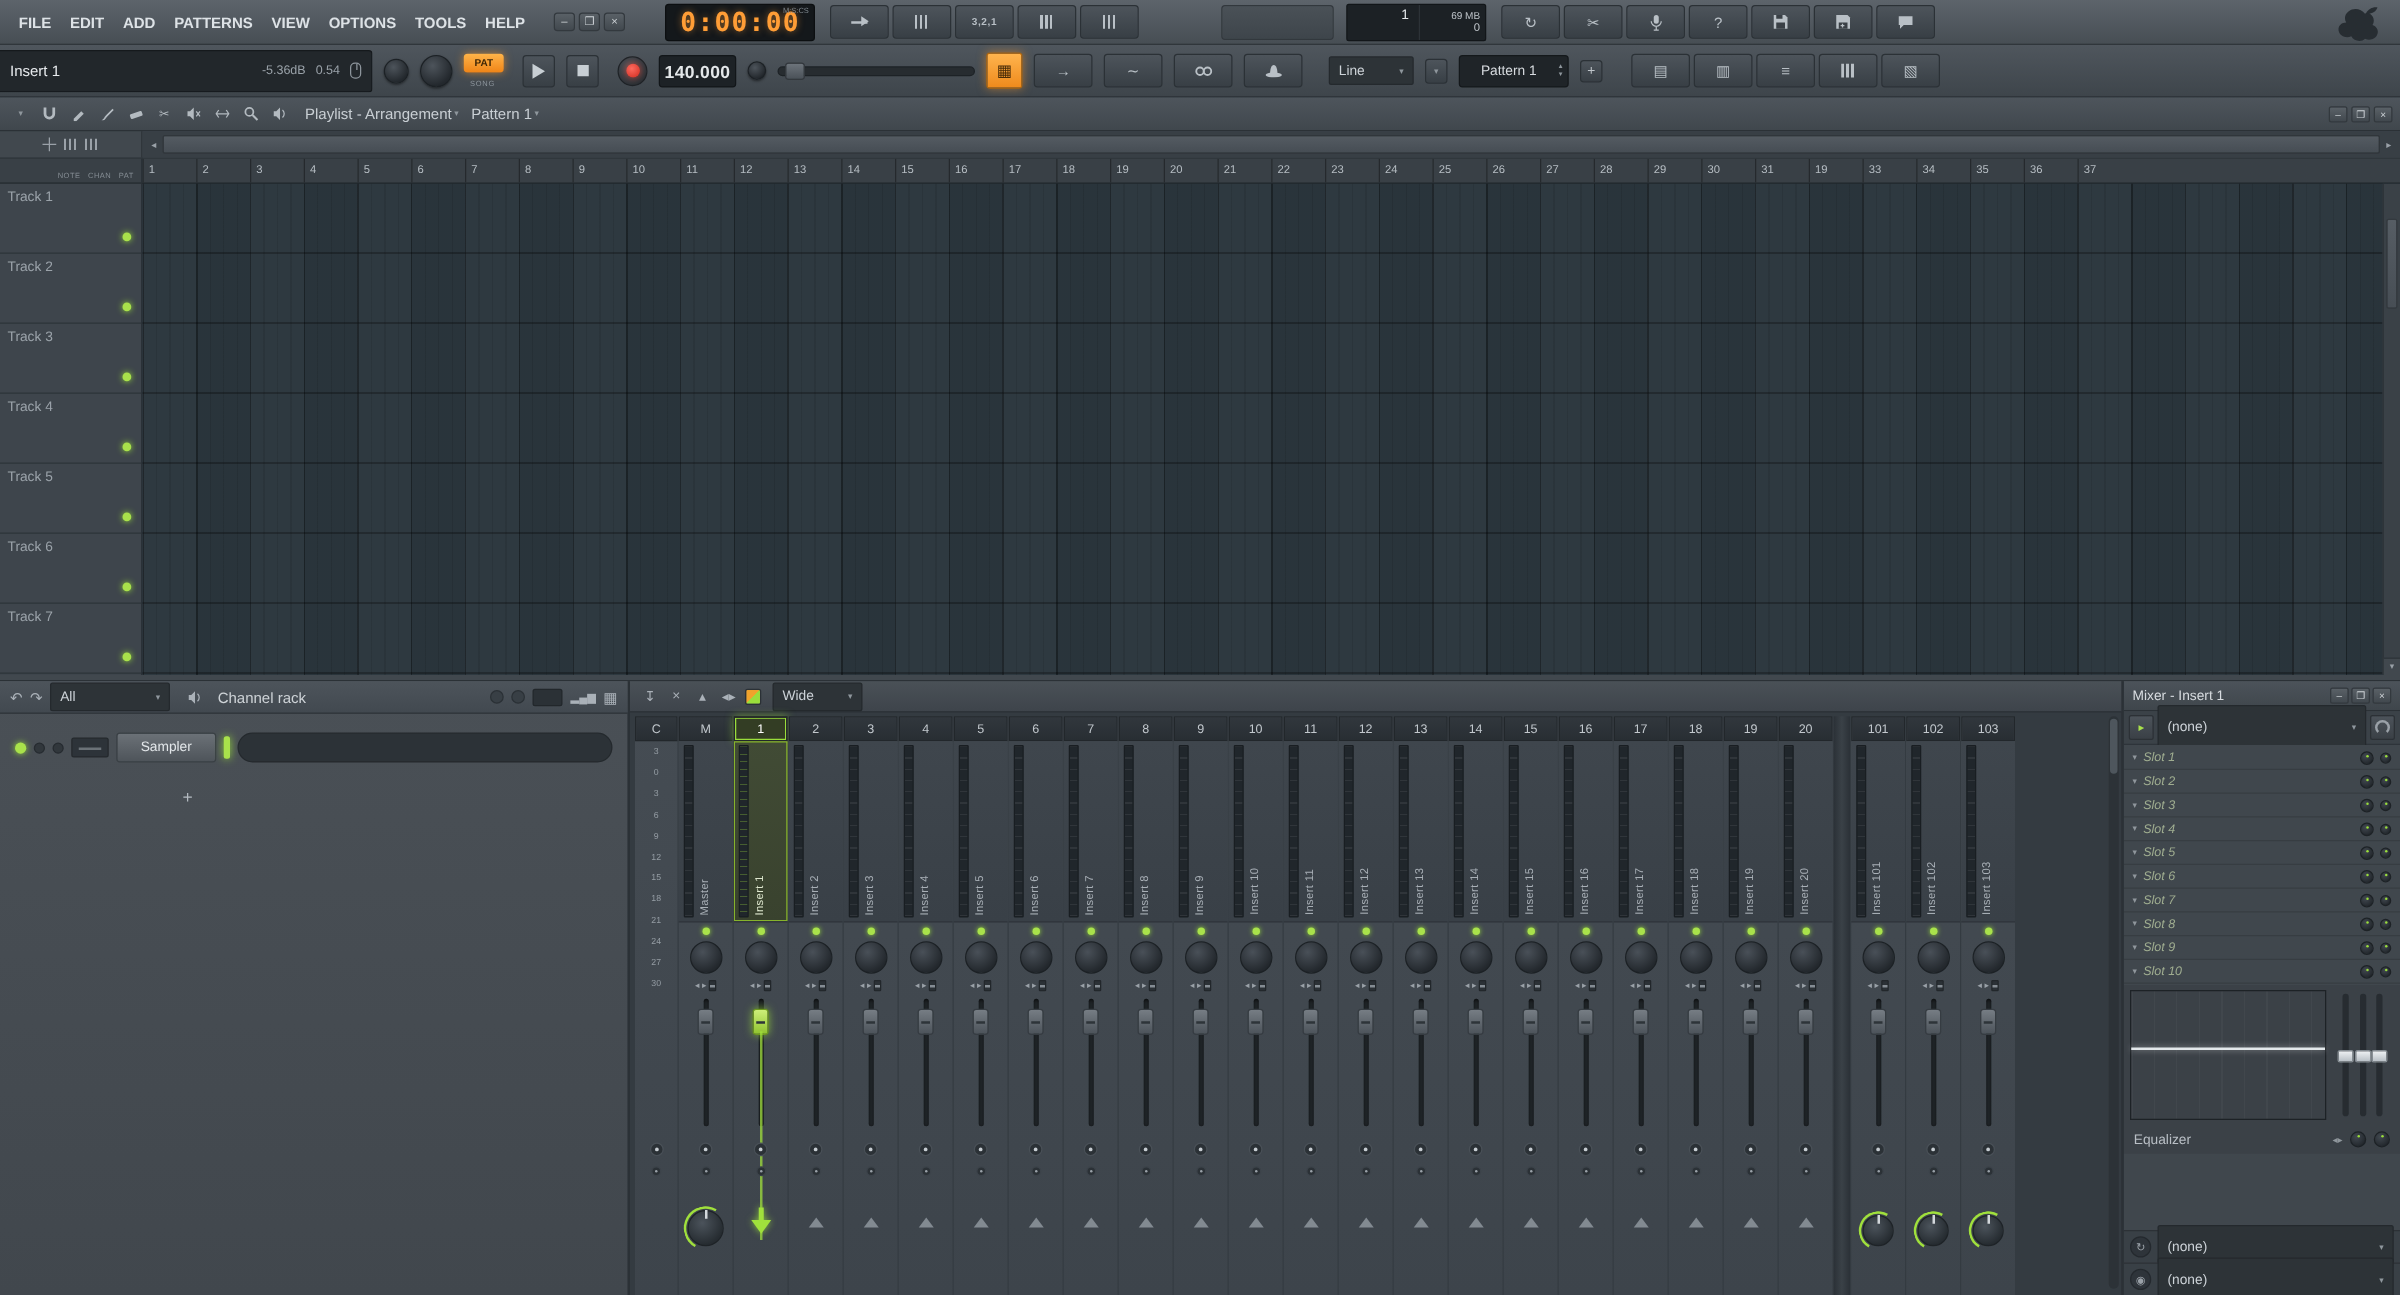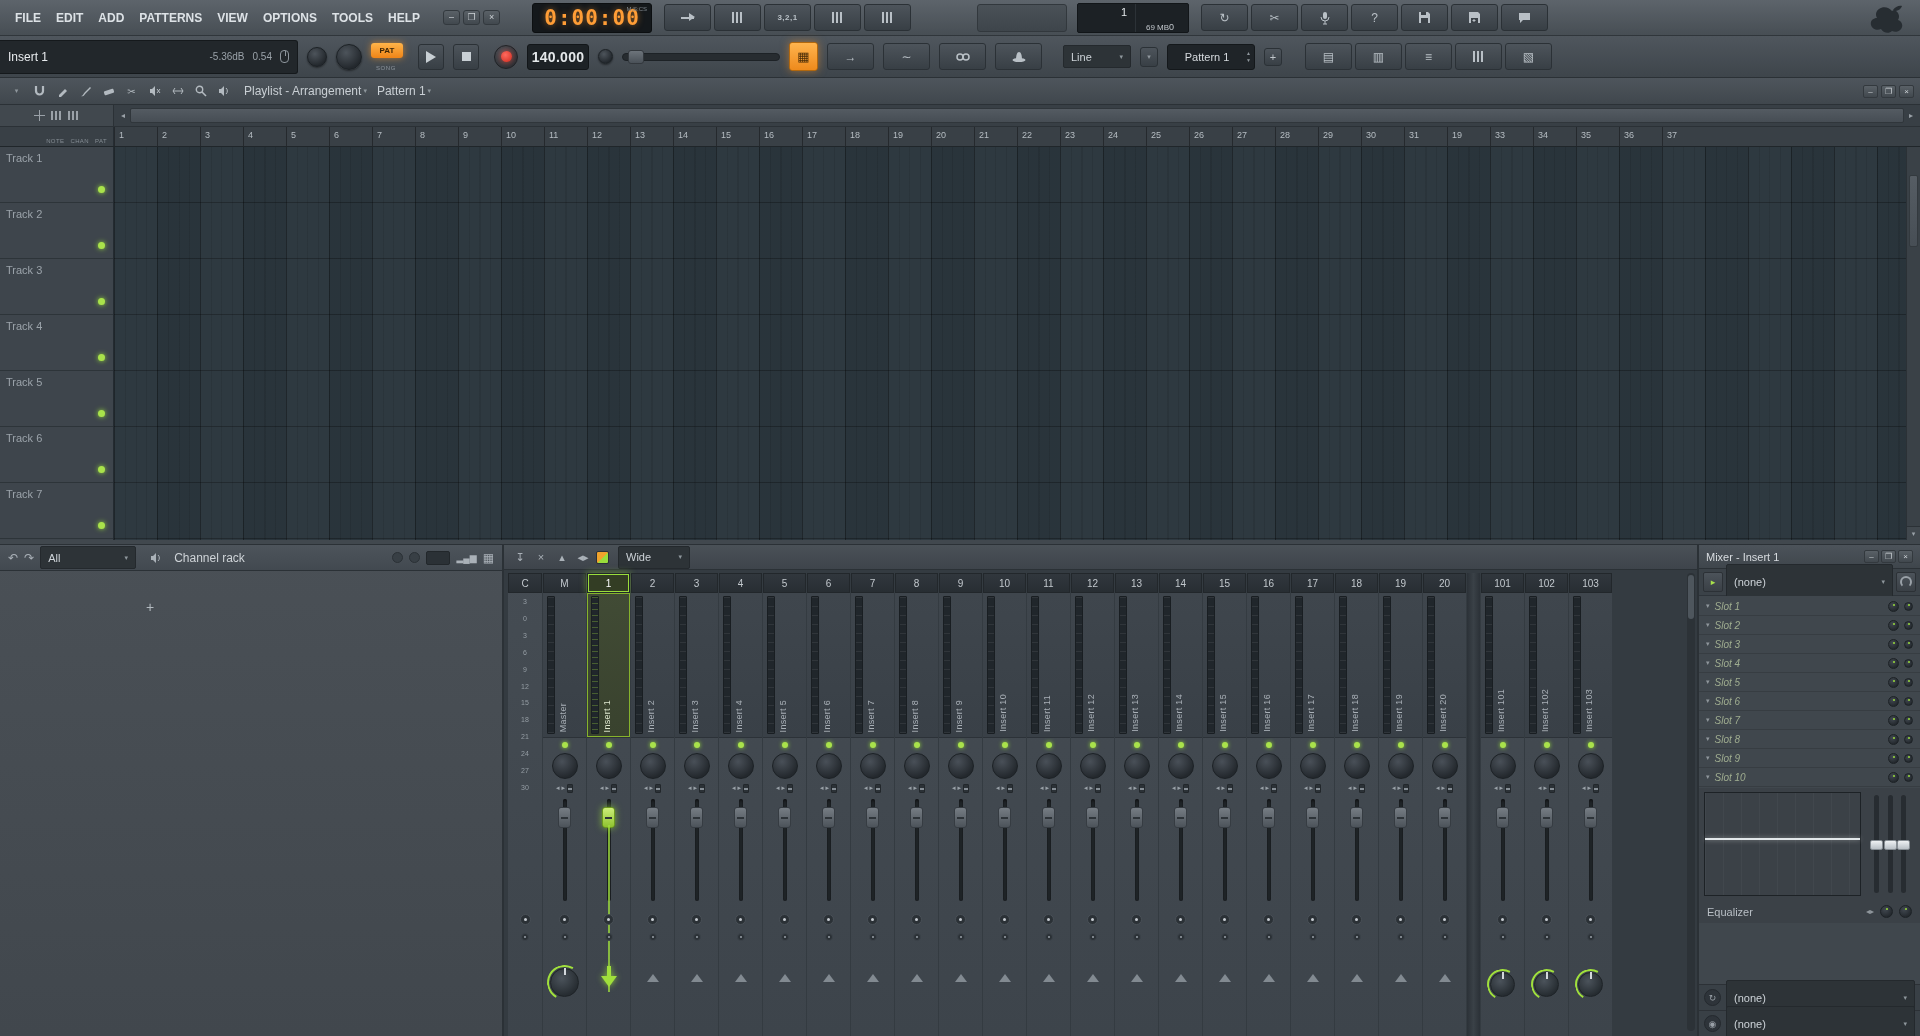--- a/index.html
+++ b/index.html
@@ -16,21 +16,21 @@
   .winbtn{width:17px;height:15px;background:linear-gradient(#5a6167,#41484e);border:1px solid #33393e;border-radius:3px;color:#cfd4d8;font-size:9px;line-height:12px;text-align:center}
   .time-panel{width:120px;height:30px;background:#14181b;border:1px solid #0c0f11;border-radius:3px;margin-left:26px;position:relative;display:flex;align-items:center;justify-content:center}
   .time-value{font-family:"DejaVu Sans Mono",monospace;font-size:21px;font-weight:bold;color:#ff9d36;letter-spacing:1px;text-shadow:0 0 6px rgba(255,157,54,.5)}
   .time-format{position:absolute;top:2px;right:4px;font-size:6px;color:#7d858c}
   .tgroup{display:flex;gap:3px;margin-left:6px}
   .tbtn{width:47px;height:27px;background:linear-gradient(#4d545b,#383f45);border:1px solid #2b3136;border-radius:3px;display:flex;align-items:center;justify-content:center;color:#b9c0c6;font-size:12px}
   .tbtn.sm{font-size:10px}
   .blank-panel{width:90px;height:28px;background:linear-gradient(#4a5157,#3e454b);border:1px solid #32383d;border-radius:3px;margin-left:60px}
   .stats{width:112px;height:30px;background:#1c2125;border:1px solid #121619;border-radius:2px;display:flex;margin-left:4px}
   .stats-l{flex:1;display:flex;align-items:flex-start;justify-content:flex-end;padding:2px 8px 0 0;font-size:11px;color:#e3e7ea;border-right:1px solid #2c3237}
-  .stats-r{width:52px;display:flex;flex-direction:row;align-items:flex-end;justify-content:center;padding-right:4px}
+  .stats-r{width:52px;display:flex;flex-direction:column;align-items:flex-end;justify-content:center;padding-right:4px}
   .stats-mem{font-size:8px;color:#c0c6cb}
   .stats-cnt{font-size:9px;color:#c0c6cb}
   .logo{margin-left:auto;margin-right:6px}
   
   .ic-bars{width:11px;height:11px;background:repeating-linear-gradient(90deg,#b9c0c6 0 2px,transparent 2px 4px)}
   .ic-wavearrow{width:13px;height:9px;background:linear-gradient(#b9c0c6,#b9c0c6) 0 50%/13px 2px no-repeat;position:relative}
   .ic-wavearrow::after{content:"";position:absolute;right:-1px;top:0;border-left:6px solid #b9c0c6;border-top:4px solid transparent;border-bottom:4px solid transparent}
   .cd-label{font-size:8px;font-weight:bold;color:#b9c0c6;letter-spacing:.5px}
 
   
@@ -555,20 +555,31 @@
           <path d="M8 3a4 4 0 0 1 0 6" fill="none" stroke="#aab1b8"></path>
         </svg>
       <span class="cr-title">Channel rack</span>
       <span class="cr-dot" style="margin-left:auto"></span>
       <span class="cr-dot"></span>
       <span class="cr-box"></span>
       <span class="cr-hic" style="font-size:9px">▂▄▆</span>
       <span class="cr-hic">▦</span>
     </div>
     <div class="cr-body">
+      <div id="cr-channels">
+          <div class="cr-channel">
+       <i class="cr-led"></i>
+       <i class="cr-mini"></i>
+       <i class="cr-mini"></i>
+       <i class="cr-target"></i>
+       <div class="cr-btn">Sampler</div>
+       <i class="cr-glow"></i>
+       <div class="cr-seq"></div>
+     </div>
+        </div>
       <div class="cr-add">+</div>
     </div>
   </div>
 
   <div class="mixer">
     <div class="mx-head">
       <span class="mx-hic">↧</span>
       <span class="mx-hic">×</span>
       <span class="mx-hic">▴</span>
       <span class="mx-hic">◂▸</span>

